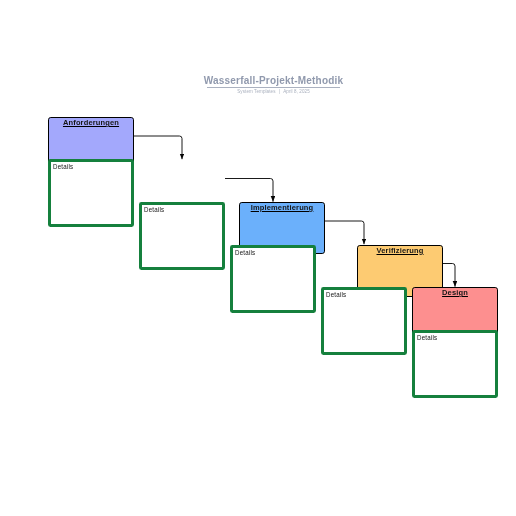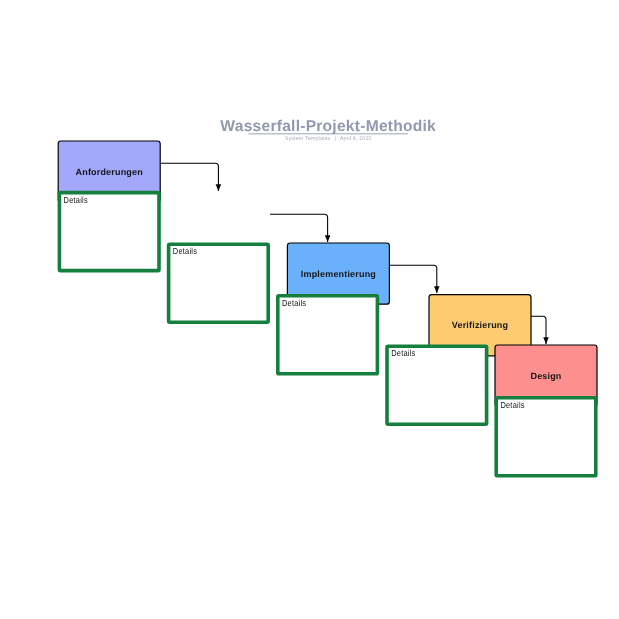--- a/index.html
+++ b/index.html
@@ -3,33 +3,33 @@
 <meta charset="utf-8">
 <title>Wasserfall-Projekt-Methodik</title>
 <style>
   html,body{margin:0;padding:0;}
   body{width:516px;height:516px;background:#ffffff;
        font-family:"Liberation Sans",sans-serif;overflow:hidden;}
   #canvas{position:relative;width:516px;height:516px;background:#ffffff;}
 
   
   .hdr{position:absolute;left:31px;top:76px;width:485px;text-align:center;}
-  .hdr-title{display:block;opacity:.999;font-size:13px;line-height:9px;font-weight:bold;
-             color:#9099ad;letter-spacing:.2px;transform:translateZ(0);white-space:nowrap;margin-top:24px;}
+  .hdr-title{display:block;opacity:.999;font-size:10px;line-height:9px;font-weight:bold;
+             color:#9099ad;letter-spacing:.2px;transform:translateZ(0);white-space:nowrap;}
   .hdr-rule{width:133px;height:1.2px;background:#aab1c0;margin:1.6px auto 0;}
   .hdr-sub{display:block;opacity:.999;font-size:4.5px;line-height:8px;color:#a8afbd;
            letter-spacing:.1px;transform:translateZ(0);white-space:nowrap;}
   .hdr-sub .sep{display:inline-block;padding:0 3.2px;}
 
   
   svg.links{position:absolute;left:0;top:0;width:516px;height:516px;pointer-events:none;}
 
   .stage-box{position:absolute;box-sizing:border-box;width:86px;height:52px;
              border:1.3px solid #000;border-radius:2.8px;
-             display:flex;align-items:center;justify-content:center;}
+             display:flex;justify-content:center;text-decoration:underline;}
   .stage-label{display:inline-block;opacity:.999;font-size:7.5px;line-height:9px;
                font-weight:bold;color:#151515;letter-spacing:.15px;
                transform:translateZ(0);white-space:nowrap;}
 
   .detail-box{position:absolute;box-sizing:border-box;width:86px;height:68px;
               border:3px solid #15803d;border-radius:2.4px;background:#fff;}
   .detail-label{position:absolute;left:2.4px;top:1.45px;font-size:7.3px;line-height:8px;
                 color:#141414;letter-spacing:.22px;white-space:nowrap;
                 transform:scaleX(.85) translateZ(0);transform-origin:0 0;}
 

